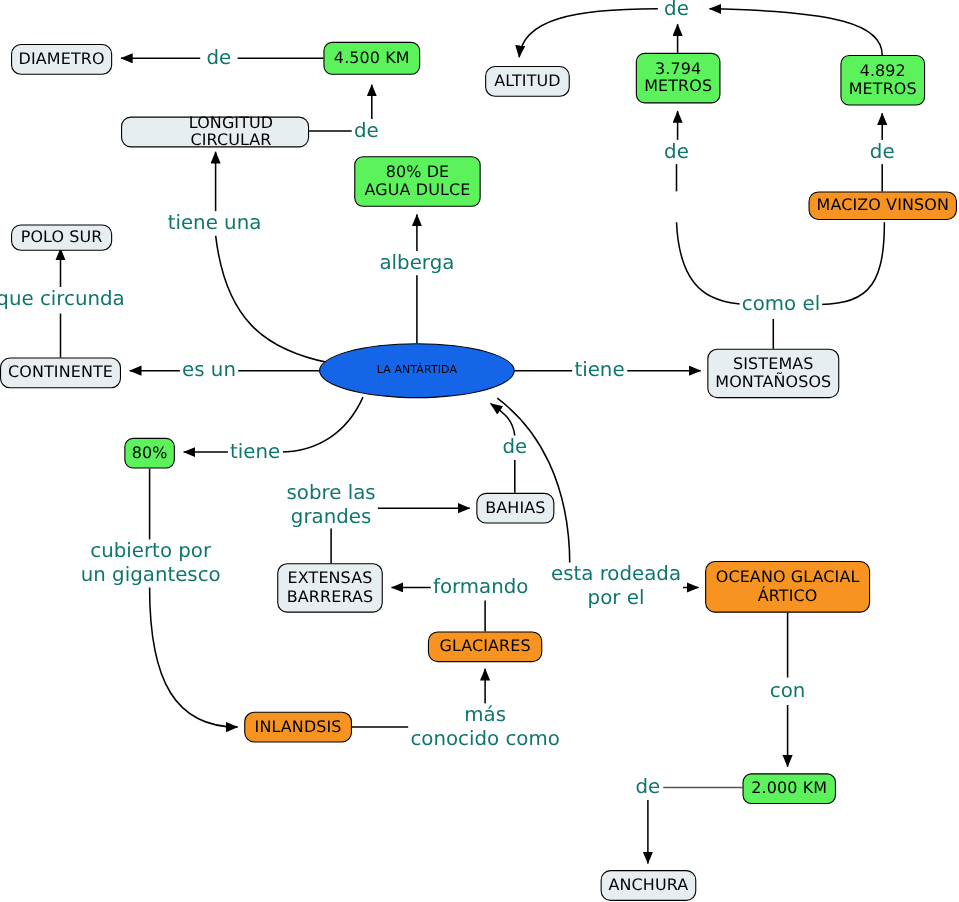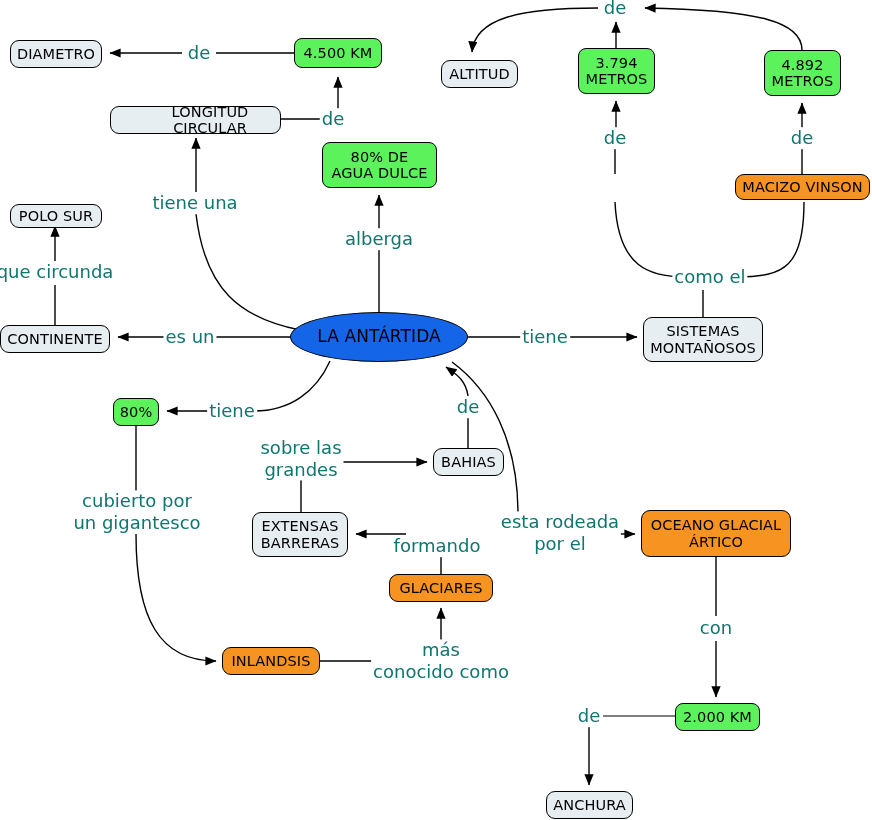--- a/index.html
+++ b/index.html
@@ -45,21 +45,21 @@
     border-radius: 8px;
   }
   .node.orange {
     background: #f79421;
     border-radius: 9px;
   }
   .node.ellipse {
     background: #1565e8;
     border-radius: 50%;
     border: 1px solid #000000;
-    font-size: 17px;
+    font-size: 10px;
   }
   .elabel {
     position: absolute;
     font-size: 18px;
     color: #0f766e;
     text-align: center;
     white-space: pre-line;
     line-height: 1.2;
     background: #ffffff;
     padding: 0 2px;
@@ -179,21 +179,21 @@
   <div class="elabel" style="left:615px;top:138px;">de</div>
   <div class="elabel" style="left:802px;top:138px;">de</div>
   <div class="elabel" style="left:55px;top:272px;">que circunda</div>
   <div class="elabel" style="left:190px;top:337px;">es un</div>
   <div class="elabel" style="left:545px;top:337px;">tiene</div>
   <div class="elabel" style="left:710px;top:277px;">como el</div>
   <div class="elabel" style="left:232px;top:411px;">tiene</div>
   <div class="elabel" style="left:468px;top:407px;">de</div>
   <div class="elabel" style="left:301px;top:459px;">sobre las
 grandes</div>
-  <div class="elabel" style="left:437px;top:534px;margin-top:12px;">formando</div>
+  <div class="elabel" style="left:437px;top:534px;">formando</div>
   <div class="elabel" style="left:560px;top:533px;">esta rodeada
 por el</div>
   <div class="elabel" style="left:137px;top:512px;">cubierto por
 un gigantesco</div>
   <div class="elabel" style="left:441px;top:661px;">más
 conocido como</div>
   <div class="elabel" style="left:716px;top:628px;">con</div>
   <div class="elabel" style="left:589px;top:716px;">de</div>
 
 </div>

